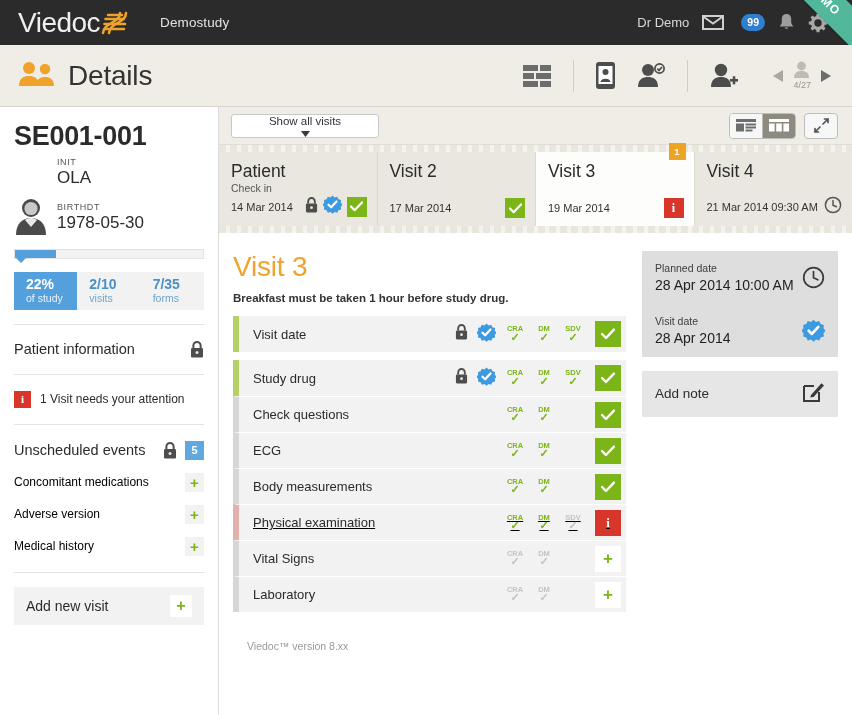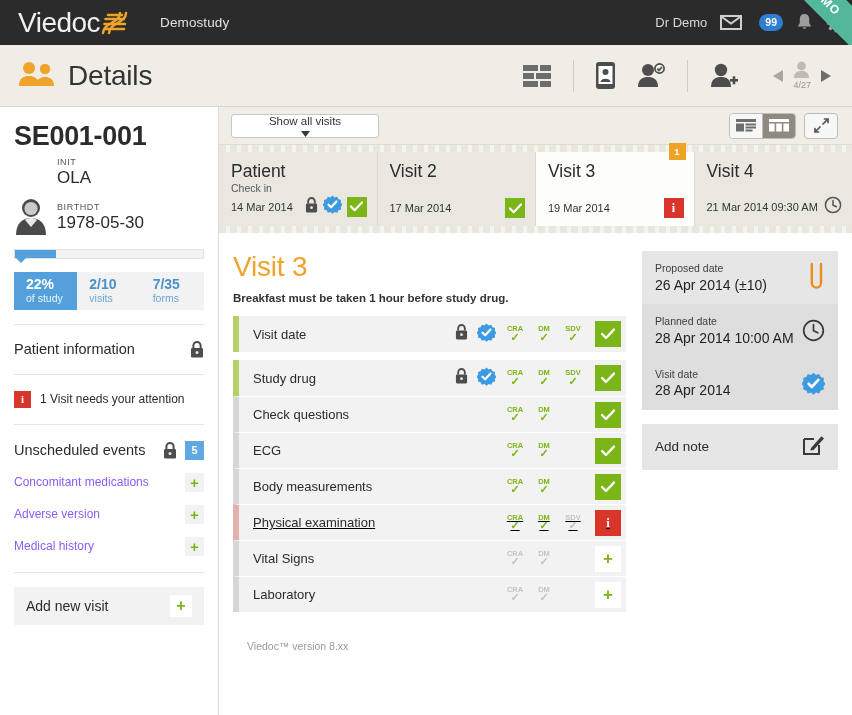--- a/index.html
+++ b/index.html
@@ -16,21 +16,21 @@
     overflow: hidden;
   }
 
   
   .topbar {
     position: relative;
     height: 45px;
     background: #2b2b2b;
     display: flex;
     align-items: center;
-    padding: 0 4px 0 18px;
+    padding: 0 22px 0 18px;
     overflow: hidden;
   }
   .logo-wrap { display: flex; align-items: center; }
   .logo-text {
     color: #efefef;
     font-size: 28px;
     letter-spacing: -0.5px;
     font-weight: 400;
     line-height: 1;
   }
@@ -184,21 +184,21 @@
   .stat.primary .sl { color: #eaf3fb; }
 
   .side-sep { height: 1px; background: #e4e4e4; margin: 14px 0; }
 
   .side-row {
     display: flex; align-items: center;
     justify-content: space-between;
     padding: 2px 0;
   }
   .side-row .lbl-big { font-size: 14.5px; color: #2b2b2b; }
-  .side-row .lbl-sm { font-size: 12px; color: #8b5cf6; }
+  .side-row .lbl-sm { font-size: 12px; color: #000000; }
   .alert-row { display: flex; align-items: center; gap: 9px; padding: 2px 0; }
   .alert-box {
     width: 17px; height: 17px;
     background: #d9362b;
     color: #fff;
     font-size: 11px; font-weight: bold;
     display: flex; align-items: center; justify-content: center;
     font-family: "Liberation Serif", serif;
   }
   .alert-text { font-size: 12px; color: #2b2b2b; }
@@ -974,31 +974,20 @@
             </div>
 
           </div>
 
           <div class="footer-ver">Viedoc™ version 8.xx</div>
         </div>
 
         <div class="col-right">
           <div class="info-card">
 
-            <div class="info-item">
-              <span class="info-text">
-                <span class="info-lbl" style="display:block">Proposed date</span>
-                <span class="info-val" style="display:block">26 Apr 2014 (±10)</span>
-              </span>
-              <span class="info-icon">
-                <svg width="17" height="30" viewBox="0 0 17 30">
-                  <path d="M13,2 L13,21 a4.6,4.6 0 0 1 -9.2,0 L3.8,2" fill="none" stroke="#ef8b1c" stroke-width="2.4" stroke-linecap="round"></path>
-                </svg>
-              </span>
-            </div>
 
             <div class="info-item alt">
               <span class="info-text">
                 <span class="info-lbl" style="display:block">Planned date</span>
                 <span class="info-val" style="display:block">28 Apr 2014 10:00 AM</span>
               </span>
               <span class="info-icon">
                 <svg width="23" height="23" viewBox="0 0 23 23">
                   <circle cx="11.5" cy="11.5" r="9.8" fill="none" stroke="#3a3a3a" stroke-width="1.7"></circle>
                   <path d="M11.5,5.6 L11.5,11.8 L15.8,13.8" fill="none" stroke="#3a3a3a" stroke-width="1.7" stroke-linecap="round"></path>

